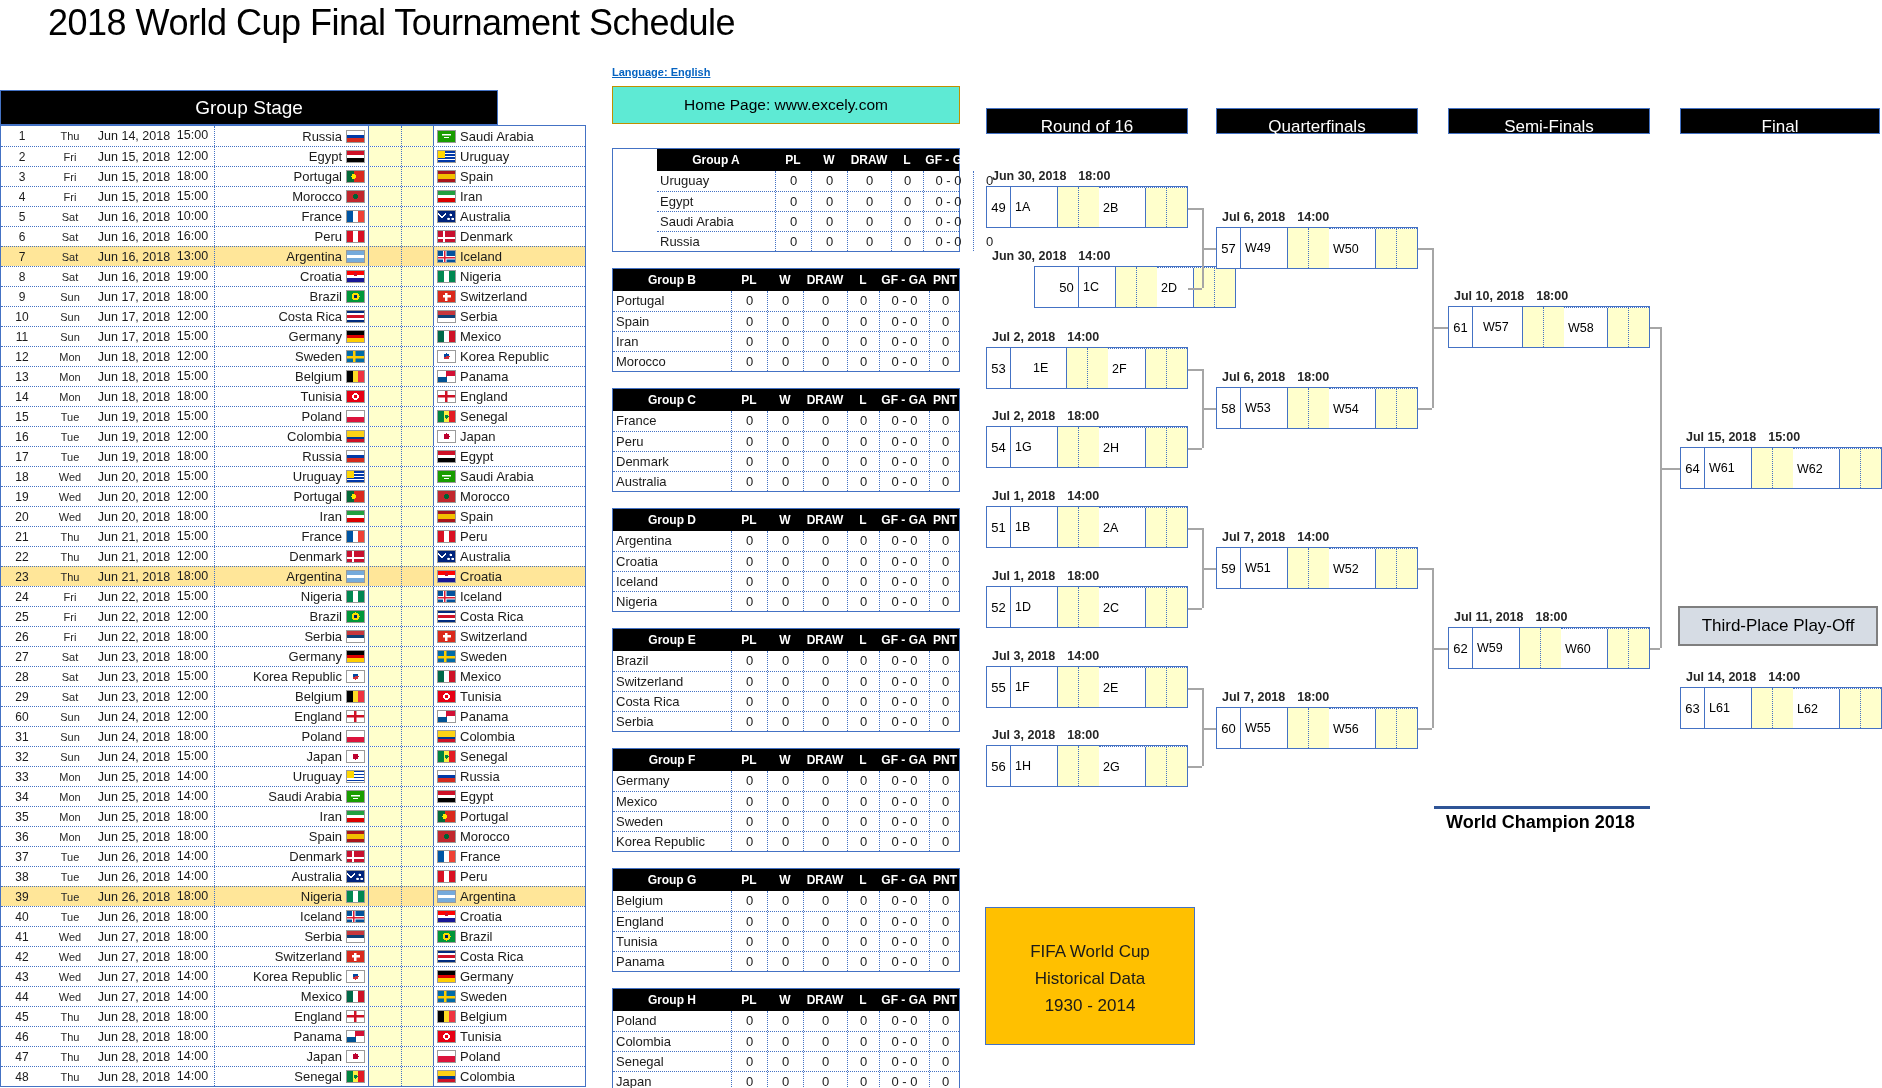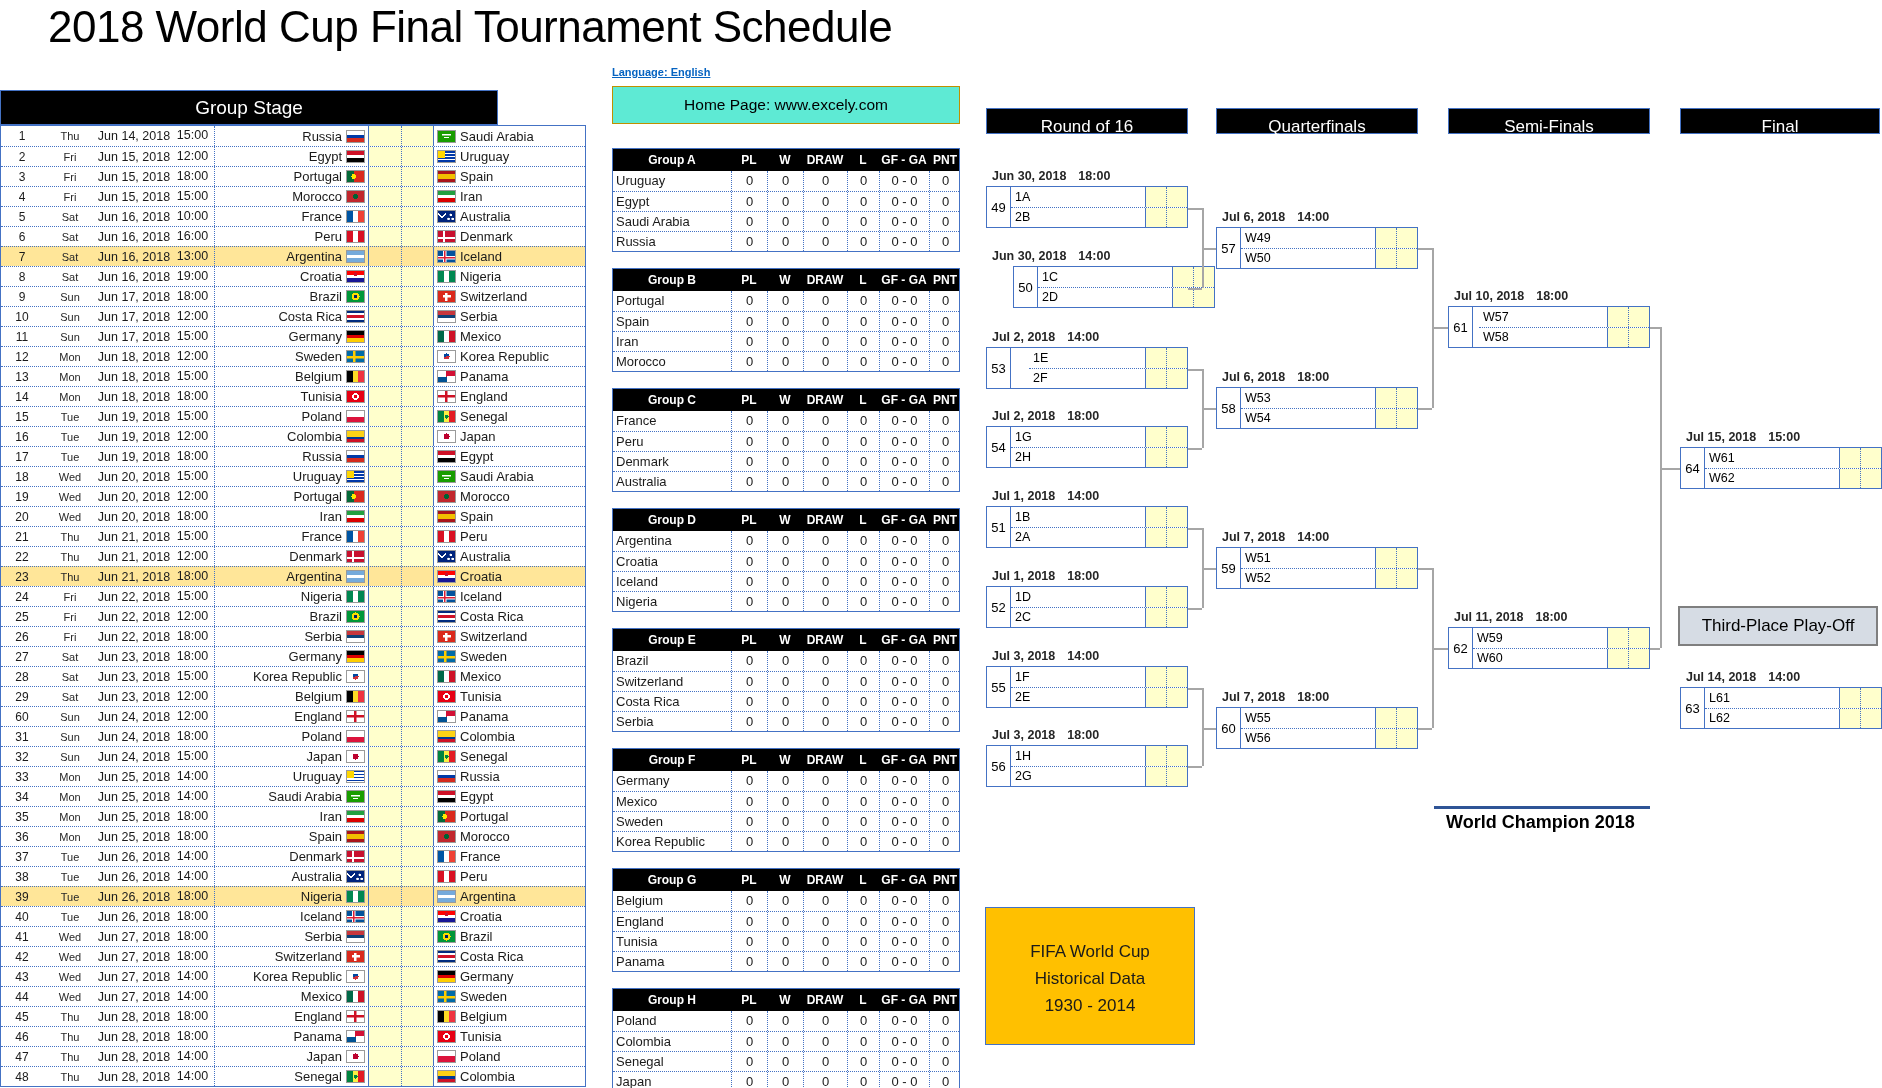--- a/index.html
+++ b/index.html
@@ -1,19 +1,19 @@
 <!DOCTYPE html>
 <html><head>
 <meta charset="utf-8">
 <style>
   html,body{margin:0;padding:0;background:#fff;font-family:"Liberation Sans",sans-serif;}
   #root{position:relative;width:1882px;height:1088px;background:#fff;overflow:hidden;}
   .abs{position:absolute;}
   
-  .title{left:48px;top:2px;font-size:44px;color:#000;white-space:nowrap;letter-spacing:-0.5px;}
+  .title{left:48px;top:2px;font-size:36px;color:#000;white-space:nowrap;letter-spacing:-0.5px;}
   .lang{left:612px;top:66px;width:348px;text-align:left;font-size:11px;font-weight:bold;color:#0563C1;text-decoration:underline;cursor:pointer;}
   
   .blackhead{background:#000;color:#fff;text-align:center;border:1px solid #4472C4;box-sizing:border-box;}
   .gs-head{left:0;top:90px;width:498px;height:35px;line-height:33px;font-size:19px;}
   .round-head{top:108px;height:26px;line-height:36px;font-size:17px;}
   
   .gs-body{left:0;top:125px;width:586px;border:1px solid #4472C4;box-sizing:border-box;background:#fff;}
   .gs-row{display:flex;height:20px;box-sizing:border-box;align-items:center;font-size:12.5px;color:#1a1a1a;}
   .gs-row + .gs-row{border-top:1px dotted #4472C4;}
   .gs-row.hl{background:#FFE699;}
@@ -37,21 +37,21 @@
   .g-name{width:118px;flex:none;padding-left:3px;box-sizing:border-box;overflow:hidden;white-space:nowrap;}
   .grp-head .g-name{text-align:center;padding-left:0;}
   .g-v{flex:none;text-align:center;border-left:1px dotted #4472C4;box-sizing:border-box;}
   .grp-head .g-v{border-left:none;}
   .g-v.w0{width:36px}.g-v.w1{width:36px}.g-v.w2{width:44px}.g-v.w3{width:32px}.g-v.w4{width:50px}.g-v.w5{width:32px}
   
   .ko-label{position:absolute;font-size:12.5px;font-weight:bold;color:#262626;white-space:nowrap;}
   .ko-label .t{margin-left:12px;}
   .ko-box{position:absolute;width:202px;height:42px;border:1.5px solid #4472C4;box-sizing:border-box;background:#fff;display:flex;}
   .ko-num{width:24px;flex:none;border-right:1.5px solid #4472C4;box-sizing:border-box;display:flex;align-items:center;justify-content:center;font-size:13px;}
-  .ko-main{flex:1;display:flex;flex-direction:column;justify-content:space-between;}
+  .ko-main{flex:1;display:flex;flex-direction:row;justify-content:space-between;}
   .ko-trow{flex:1;display:flex;box-sizing:border-box;}
   .ko-trow + .ko-trow{border-top:1px dotted #4472C4;}
   .ko-tname{flex:1;font-size:12.5px;padding-left:4px;display:flex;align-items:center;overflow:hidden;white-space:nowrap;}
   .ko-sc{width:21px;flex:none;background:#FFFFCC;box-sizing:border-box;}
   .ko-sc.s1{border-left:1.5px solid #4472C4;}
   .ko-sc.s2{border-left:1px dotted #4472C4;}
   .line{position:absolute;background:#A6A6A6;}
   
   .thirdbox{left:1678px;top:606px;width:200px;height:40px;background:#D6DCE4;border:2px solid #7F7F7F;box-sizing:border-box;text-align:center;line-height:36px;font-size:17px;color:#000;}
   .champ-line{left:1434px;top:806px;width:216px;height:3px;background:#2F5496;}
@@ -867,21 +867,21 @@
         <div class="c-sc s2"></div>
         <div class="c-away">
           <span class="flag f-colombia"></span>
           <span>Colombia</span>
         </div>
       </div>
     </div>
 
   <div class="abs banner">Home Page: www.excely.com</div>
   <div class="abs" id="groups-container">
-      <div class="grp" style="top: 148px;">
+      <div class="grp" style="top: 148px; padding-left: 44px;">
         <div class="grp-head">
           <div class="g-name">Group A</div>
           <div class="g-v w0">PL</div>
           <div class="g-v w1">W</div>
           <div class="g-v w2">DRAW</div>
           <div class="g-v w3">L</div>
           <div class="g-v w4">GF - GA</div>
           <div class="g-v w5">PNT</div>
         </div>
         <div class="grp-row">
@@ -1268,21 +1268,21 @@
             <div class="ko-sc s2"></div>
           </div>
           <div class="ko-trow">
             <div class="ko-tname">2B</div>
             <div class="ko-sc s1"></div>
             <div class="ko-sc s2"></div>
           </div>
         </div>
       </div>
       <div class="ko-label" style="left: 992px; top: 249px;"><span>Jun 30, 2018</span><span class="t">14:00</span></div>
-      <div class="ko-box" style="left: 1013px; top: 266px;">
+      <div class="ko-box" style="left: 1034px; top: 266px; padding-left: 20px;">
         <div class="ko-num">50</div>
         <div class="ko-main">
           <div class="ko-trow">
             <div class="ko-tname">1C</div>
             <div class="ko-sc s1"></div>
             <div class="ko-sc s2"></div>
           </div>
           <div class="ko-trow">
             <div class="ko-tname">2D</div>
             <div class="ko-sc s1"></div>

